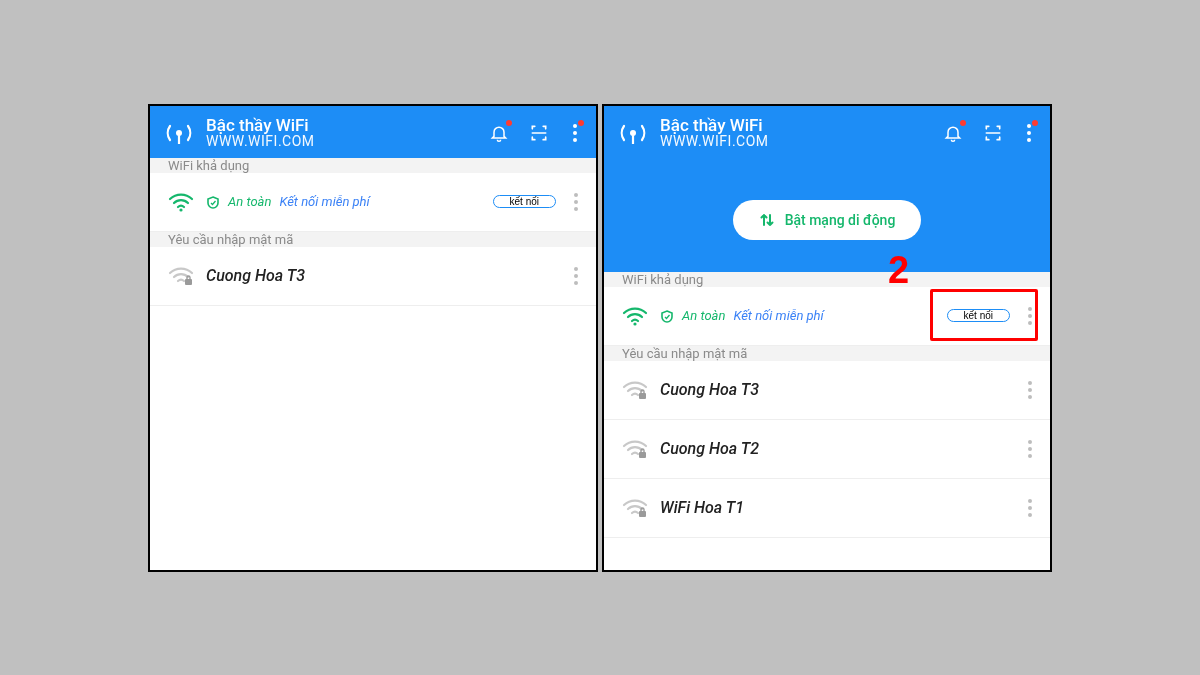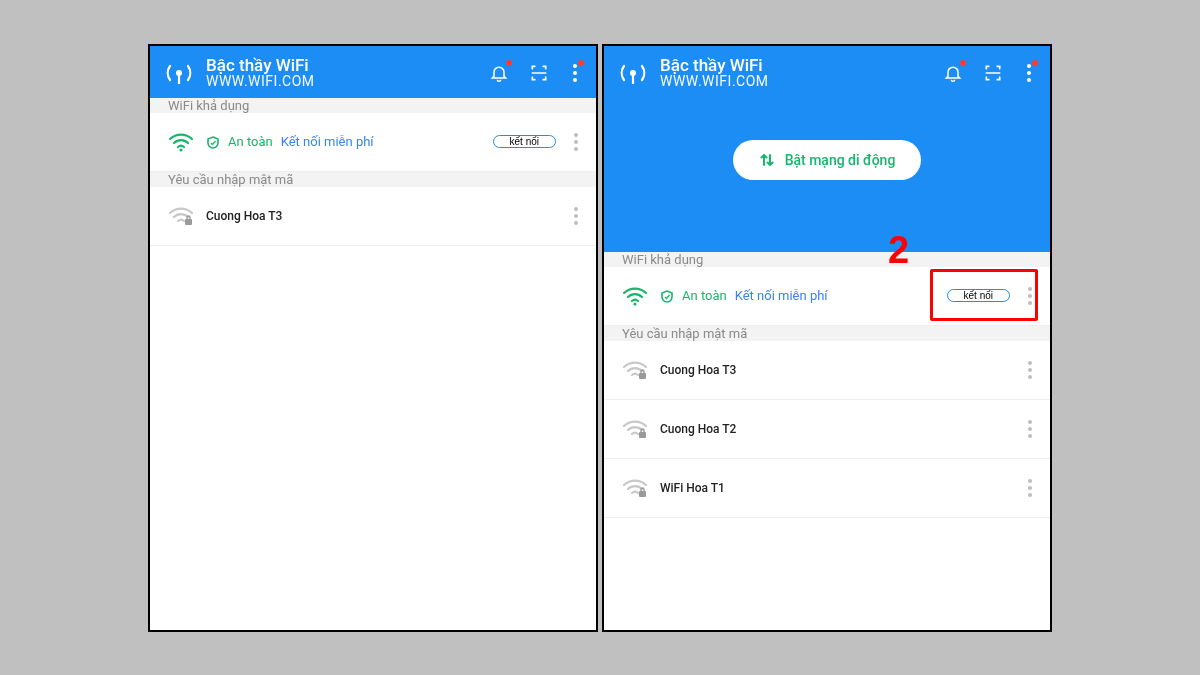--- a/index.html
+++ b/index.html
@@ -8,21 +8,21 @@
     font-family: -apple-system, Roboto, "Helvetica Neue", Arial, sans-serif;
     width: 1200px;
     height: 675px;
     display: flex;
     align-items: center;
     justify-content: center;
     gap: 4px;
   }
   .phone {
     width: 450px;
-    height: 588px;
+    height: 468px;
     background: #ffffff;
     border: 2px solid #000000;
     display: flex;
     flex-direction: column;
     overflow: hidden;
     position: relative;
   }
   .topbar {
     background: #1d8df6;
     color: #ffffff;
@@ -41,21 +41,21 @@
     position: absolute; top: -2px; right: -2px;
     width: 6px; height: 6px; background: #ff3b30; border-radius: 50%;
   }
   .hero {
     background: #1d8df6;
     color: #ffffff;
     text-align: center;
     padding: 18px 20px 34px 20px;
     position: relative;
   }
-  .hero.short { padding: 42px 20px 72px 20px; }
+  .hero.short { padding: 42px 20px 32px 20px; }
   .hero-headline {
     font-size: 20px;
     font-weight: 500;
     margin-bottom: 28px;
   }
   .pill {
     display: inline-flex;
     align-items: center;
     gap: 10px;
     background: #ffffff;
@@ -75,25 +75,25 @@
   }
   .wifi-row {
     display: flex;
     align-items: center;
     padding: 18px 12px 18px 18px;
     border-bottom: 1px solid #eeeeee;
     background: #ffffff;
     gap: 12px;
   }
   .wifi-ic { width: 26px; height: 22px; flex-shrink:0; }
-  .wifi-middle { flex: 1; display:flex; align-items:center; gap:8px; }
+  .wifi-middle { flex: 1; display:flex; align-items:center; gap:8px;font-style:italic; }
   .shield-ic { width:14px; height:14px; }
   .safe-text { color:#15b76c; font-size:13px; }
   .sub-text { color:#3b82f6; font-size:13px; }
-  .network-name { font-size:12px; color:#222; font-weight:500; }
+  .network-name { font-size:16px; color:#222; font-weight:500; }
   .connect-btn {
     border: 1.5px solid #1d8df6;
     color: #000000;
     background: #ffffff;
     border-radius: 999px;
     padding: 0 16px;
     font-size: 10px;
     font-weight: 500;
   }
   .kebab {

